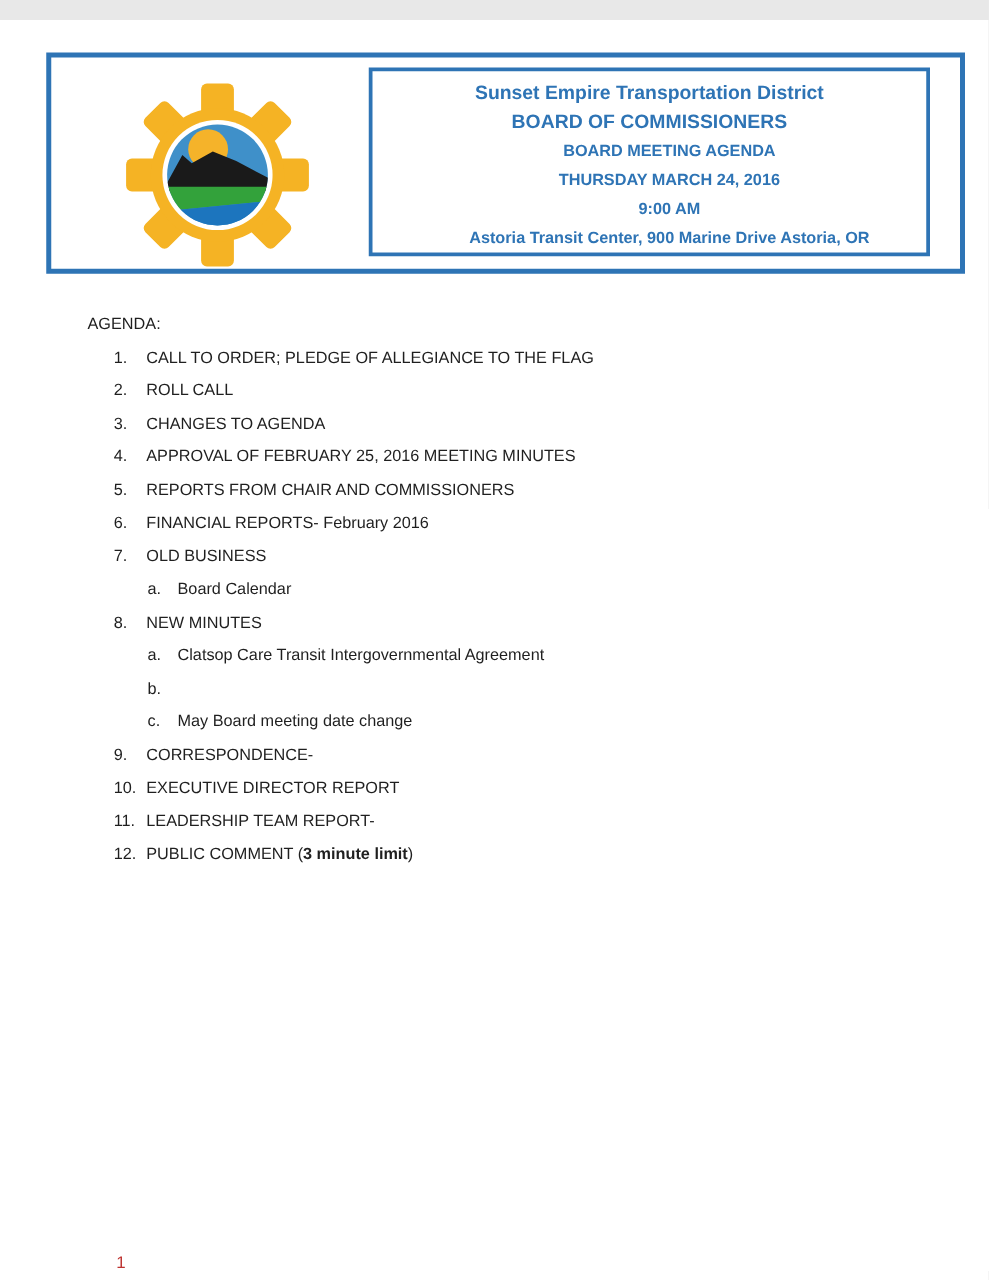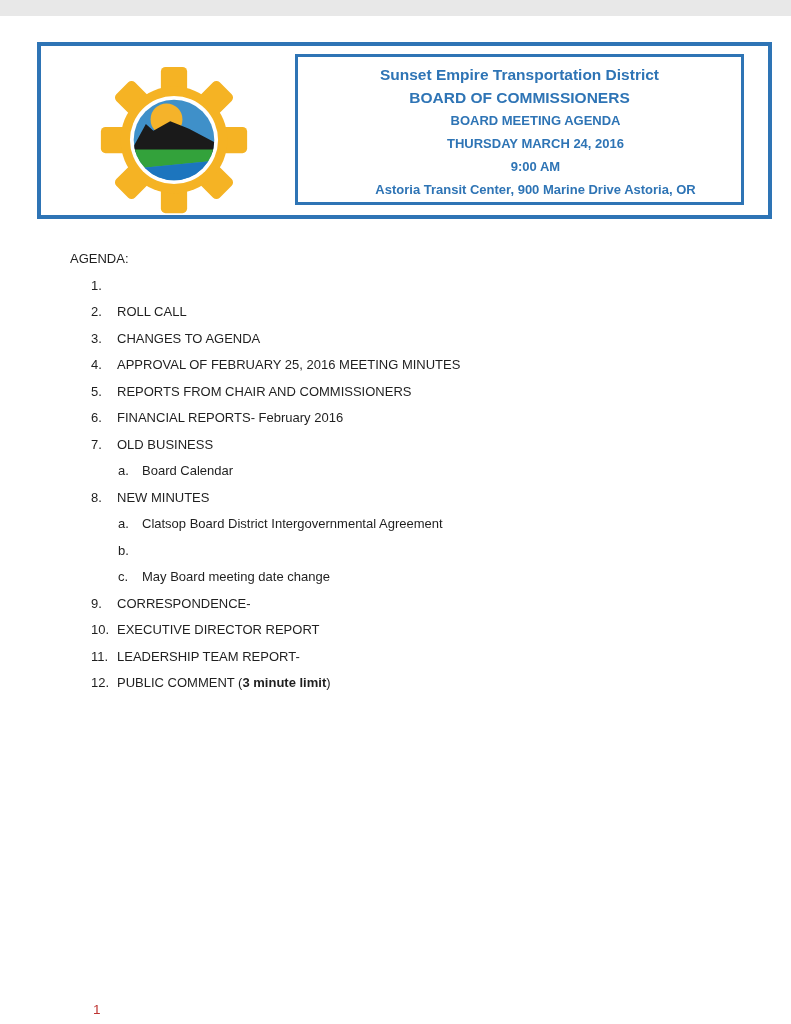--- a/index.html
+++ b/index.html
@@ -113,20 +113,21 @@
       <div class="t-sm">9:00 AM</div>
       <div class="t-sm">Astoria Transit Center, 900 Marine Drive Astoria, OR</div>
     </div>
   </div>
 
   <div class="agenda">
     <div class="agenda-heading">AGENDA:</div>
     <div>
         <div class="agenda-item level-1">
           <span class="num">1.</span>
+          <span class="txt">CALL TO ORDER; PLEDGE OF ALLEGIANCE TO THE FLAG</span>
         </div>
         <div class="agenda-item level-1">
           <span class="num">2.</span>
           <span class="txt">ROLL CALL</span>
         </div>
         <div class="agenda-item level-1">
           <span class="num">3.</span>
           <span class="txt">CHANGES TO AGENDA</span>
         </div>
         <div class="agenda-item level-1">
@@ -148,21 +149,21 @@
         <div class="agenda-item level-2">
           <span class="num">a.</span>
           <span class="txt">Board Calendar</span>
         </div>
         <div class="agenda-item level-1">
           <span class="num">8.</span>
           <span class="txt">NEW MINUTES</span>
         </div>
         <div class="agenda-item level-2">
           <span class="num">a.</span>
-          <span class="txt">Clatsop Board District Intergovernmental Agreement</span>
+          <span class="txt">Clatsop Care Transit Intergovernmental Agreement</span>
         </div>
         <div class="agenda-item level-2">
           <span class="num">b.</span>
         </div>
         <div class="agenda-item level-2">
           <span class="num">c.</span>
           <span class="txt">May Board meeting date change</span>
         </div>
         <div class="agenda-item level-1">
           <span class="num">9.</span>

